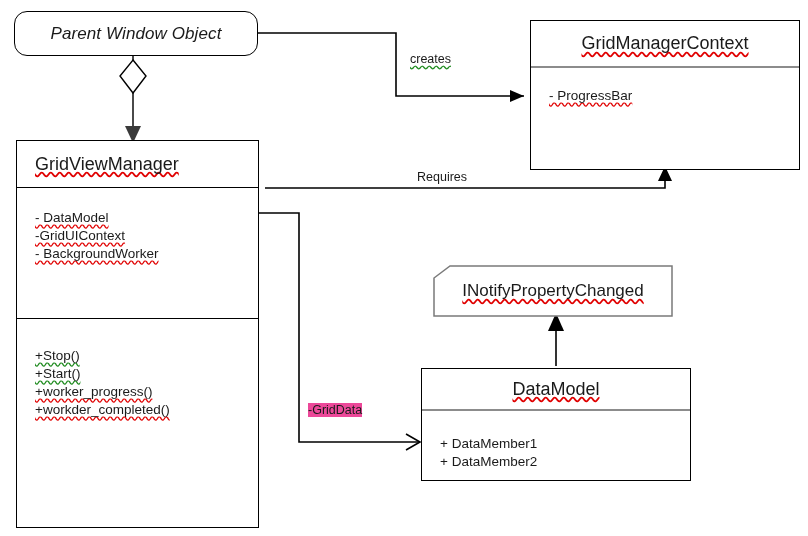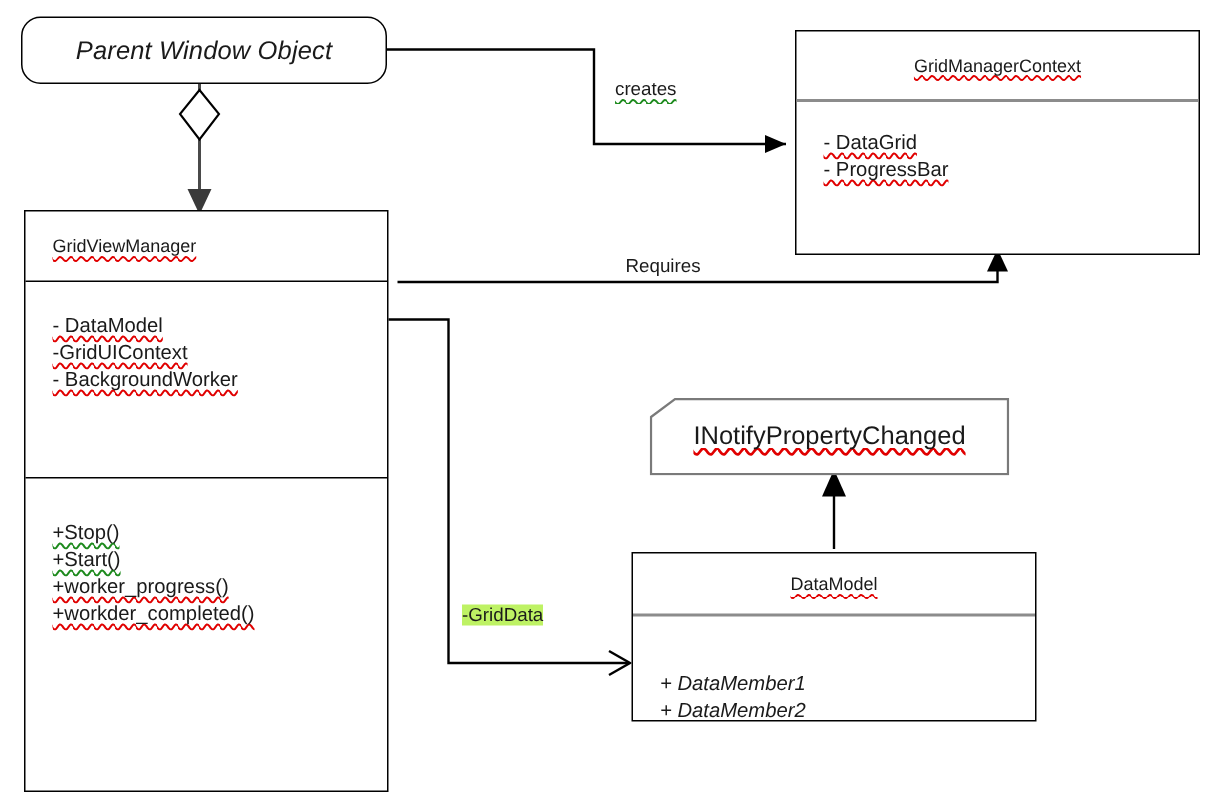--- a/index.html
+++ b/index.html
@@ -34,21 +34,21 @@
     display: flex;
     align-items: center;
     justify-content: center;
   }
   .title-cell {
     box-sizing: border-box;
     width: 100%;
     display: flex;
     align-items: center;
     justify-content: center;
-    font-size: 12px;
+    font-size: 18px;
     color: #1a1a1a;
   }
   .divider-black { border-bottom: 1px solid #000000; }
   .divider-gray  { border-bottom: 2px solid #8c8c8c; }
 
   .section {
     box-sizing: border-box;
     width: 100%;
     padding: 14px 0 0 18px;
   }
@@ -99,21 +99,21 @@
     color: #1a1a1a;
   }
 
   
   .edge-label {
     position: absolute;
     font-size: 12.5px;
     color: #1a1a1a;
     white-space: nowrap;
   }
-  .sel-highlight { background: #bef264; }
+  .sel-highlight { background: #ec4899; }
 </style>
 </head>
 <body>
 
 <div id="canvas">
 
   <svg id="edges" width="808" height="536" viewBox="0 0 808 536">
 
     <g>
       <path d="M 258 33 L 396 33 L 396 96 L 524 96" fill="none" stroke="#000000" stroke-width="1.6"></path>
@@ -145,23 +145,20 @@
 
   <div class="box rounded" style="left:14px; top:11px; width:244px; height:45px;">
     <span class="big-title">Parent Window Object</span>
   </div>
 
   <div class="box" style="left:530px; top:20px; width:270px; height:150px;">
     <div class="title-cell divider-gray" style="height:47px;">
       <span class="sq-red">GridManagerContext</span>
     </div>
     <div class="section" style="padding-top:18px;">
-      <div class="memrow">
-        <span class="member sq-red">- DataGrid</span>
-      </div>
       <div class="memrow">
         <span class="member sq-red">- ProgressBar</span>
       </div>
     </div>
   </div>
 
   <div class="box" style="left:16px; top:140px; width:243px; height:388px;">
     <div class="title-cell divider-black" style="height:47px; justify-content:flex-start; padding-left:18px;">
       <span class="sq-red">GridViewManager</span>
     </div>
@@ -200,21 +197,21 @@
     </svg>
     <div class="note-label">
       <span class="sq-red">INotifyPropertyChanged</span>
     </div>
   </div>
 
   <div class="box" style="left:421px; top:368px; width:270px; height:113px;">
     <div class="title-cell divider-gray" style="height:42px;">
       <span class="sq-red">DataModel</span>
     </div>
-    <div class="section" style="padding-top:36px;font-style:italic;">
+    <div class="section" style="padding-top:23px;">
       <div class="memrow">
         <span class="member">+ DataMember1</span>
       </div>
       <div class="memrow">
         <span class="member">+ DataMember2</span>
       </div>
     </div>
   </div>
 
   <span class="edge-label sq-green" style="left:410px; top:52px;">creates</span>

